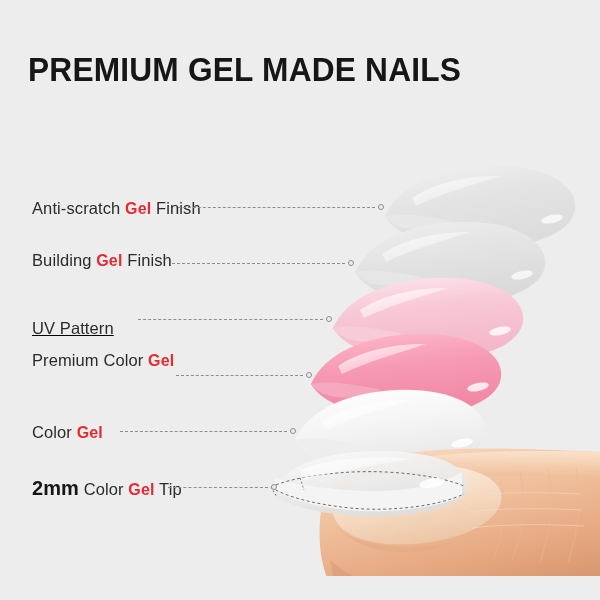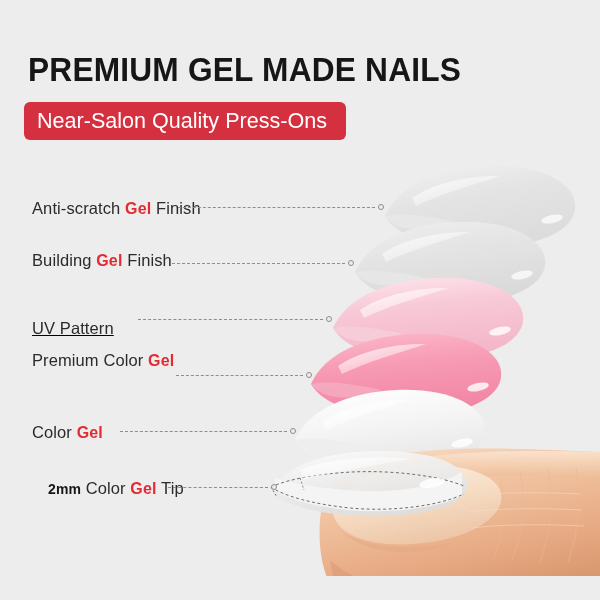--- a/index.html
+++ b/index.html
@@ -72,22 +72,21 @@
   }
   .label-text .hl {
     color: #e22b33;
     font-weight: bold;
     font-size: 16px;
     letter-spacing: 0.2px;
   }
   .label-text .strong {
     font-weight: bold;
     color: #161616;
-    font-size: 14px;
-    margin-left: 16px;
+    font-size: 20px;
   }
   .leader {
     position: absolute;
     height: 1px;
     top: 11px;
     border-top: 1px dashed #8d8d8d;
   }
   .leader-dot {
     position: absolute;
     width: 6px;
@@ -246,23 +245,20 @@
       <path d="M271 487 L 277 497" stroke="#6d6d6d" stroke-width="1" stroke-dasharray="2 2"></path>
       <path d="M300 478 L 304 490" stroke="#6d6d6d" stroke-width="1" stroke-dasharray="2 2" opacity="0.8"></path>
 
       <path d="M300 470 C 324 460, 372 455, 412 459 C 372 466, 330 472, 304 480 Z" fill="url(#gGloss)" opacity="0.85"></path>
       <ellipse cx="432" cy="483" rx="13" ry="4.5" fill="#ffffff" opacity="0.85" transform="rotate(-10 432 483)"></ellipse>
     </g>
   </svg>
 
   <div id="title">PREMIUM GEL MADE NAILS</div>
 
-  <div id="subtitle-badge">
-    <span class="badge-text">Near-Salon Quality Press-Ons</span>
-  </div>
 
   <div id="rows">
       <div class="label-row" style="top: 196px;">
         <span class="label-text"><span>Anti-scratch </span><span class="hl">Gel</span><span> Finish</span></span>
       </div>
       <div class="label-row" style="top: 248px;">
         <span class="label-text"><span>Building </span><span class="hl">Gel</span><span> Finish</span></span>
       </div>
       <div class="label-row" style="top: 316px; text-decoration: underline;">
         <span class="label-text"><span>UV Pattern</span></span>

